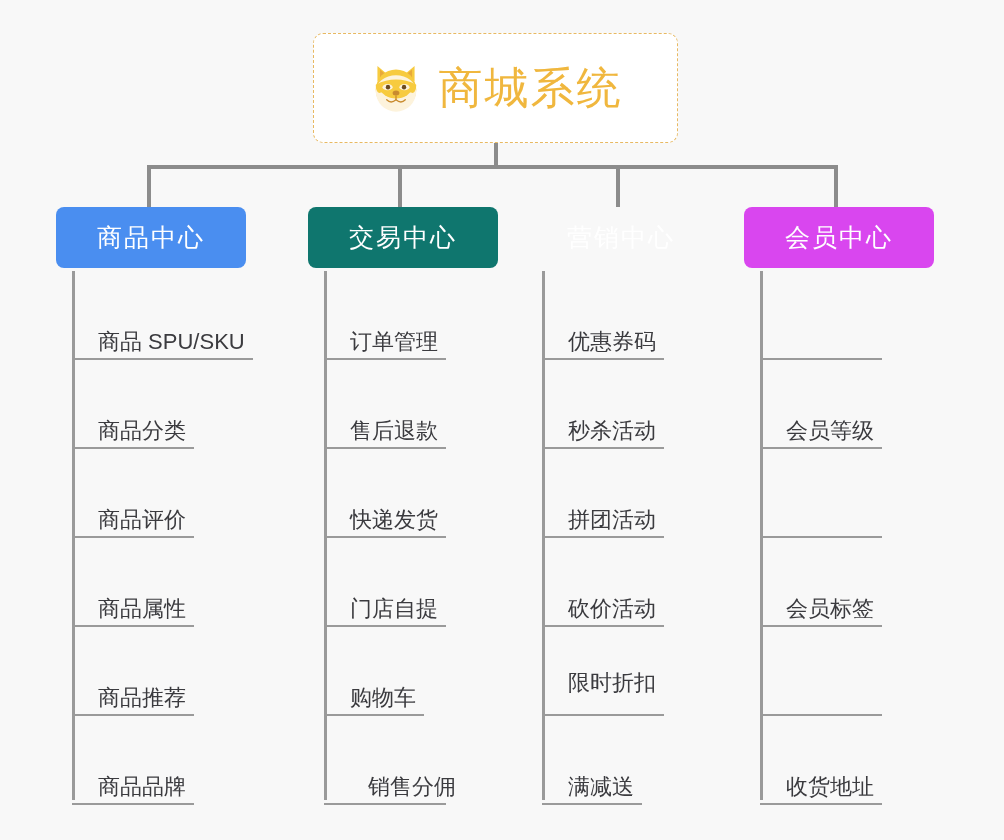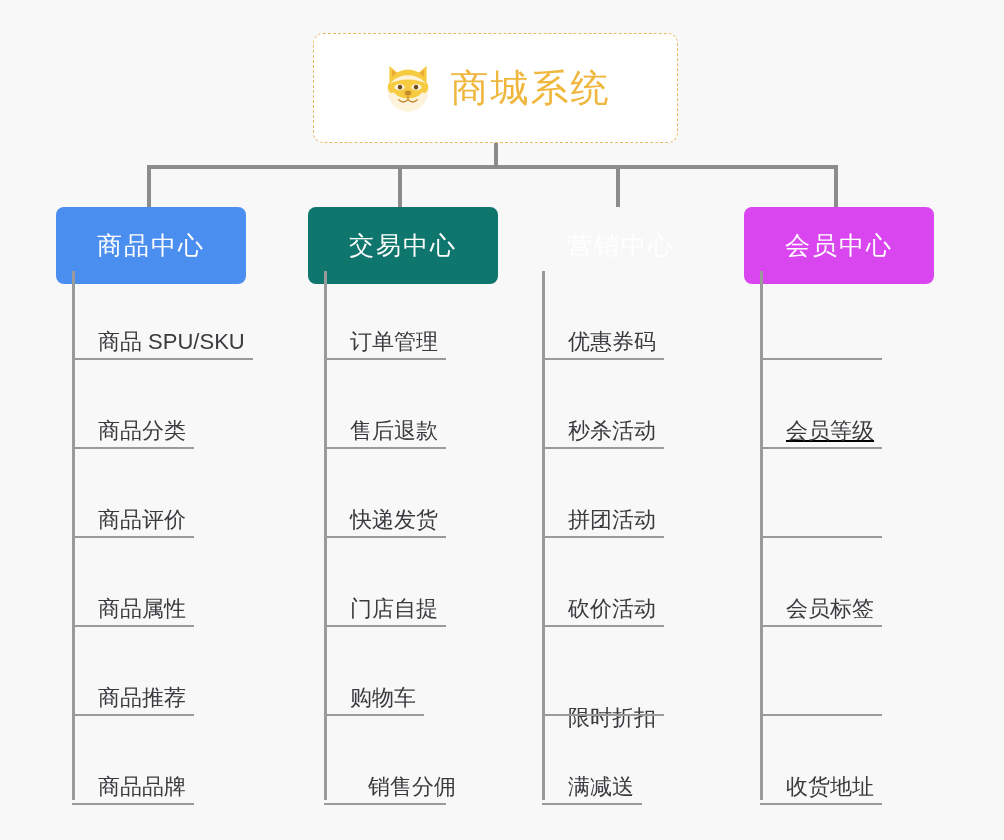--- a/index.html
+++ b/index.html
@@ -26,21 +26,21 @@
     height: 110px;
     background: #ffffff;
     border: 1px dashed #e8b962;
     border-radius: 10px;
     display: flex;
     align-items: center;
     justify-content: center;
     gap: 16px;
   }
   .root-title {
-    font-size: 38px;
+    font-size: 44px;
     color: #f0b73e;
     letter-spacing: 2px;
     line-height: 1;
     white-space: nowrap;
   }
   .shiba-icon { width: 54px; height: 54px; display: block; flex: 0 0 auto; }
 
   
   .conn {
     position: absolute;
@@ -48,21 +48,21 @@
   }
   .conn-v-root { left: 494px; top: 143px; width: 4px; height: 24px; }
   .conn-h-bus  { left: 147px; top: 165px; width: 691px; height: 4px; }
   .conn-drop   { top: 165px; width: 4px; height: 42px; }
 
   
   .cat-box {
     position: absolute;
     top: 207px;
     width: 190px;
-    height: 77px;
+    height: 61px;
     border-radius: 8px;
     display: flex;
     align-items: center;
     justify-content: center;
   }
   .cat-label {
     font-size: 25px;
     color: #ffffff;
     letter-spacing: 2px;
     line-height: 1;
@@ -219,33 +219,33 @@
       </div>
       <div class="leaf-underline" style="top: 176px; width: 122px;"></div>
       <div class="leaf-item" style="top: 178px;">
         <span class="leaf-text">拼团活动</span>
       </div>
       <div class="leaf-underline" style="top: 265px; width: 122px;"></div>
       <div class="leaf-item" style="top: 267px;">
         <span class="leaf-text">砍价活动</span>
       </div>
       <div class="leaf-underline" style="top: 354px; width: 122px;"></div>
-      <div class="leaf-item" style="top: 376px;">
+      <div class="leaf-item" style="top: 341px;">
         <span class="leaf-text">限时折扣</span>
       </div>
       <div class="leaf-underline" style="top: 443px; width: 122px;"></div>
       <div class="leaf-item" style="top: 445px;">
         <span class="leaf-text">满减送</span>
       </div>
       <div class="leaf-underline" style="top: 532px; width: 100px;"></div>
     </div>
   <div class="leaf-col" style="left:744px;">
     <div class="leaf-spine"></div>
       <div class="leaf-underline" style="top: 87px; width: 122px;"></div>
-      <div class="leaf-item" style="top: 89px; text-decoration: underline;">
+      <div class="leaf-item" style="top: 89px;">
         <span class="leaf-text">会员等级</span>
       </div>
       <div class="leaf-underline" style="top: 176px; width: 122px;"></div>
       <div class="leaf-underline" style="top: 265px; width: 122px;"></div>
       <div class="leaf-item" style="top: 267px;">
         <span class="leaf-text">会员标签</span>
       </div>
       <div class="leaf-underline" style="top: 354px; width: 122px;"></div>
       <div class="leaf-underline" style="top: 443px; width: 122px;"></div>
       <div class="leaf-item" style="top: 445px;">

